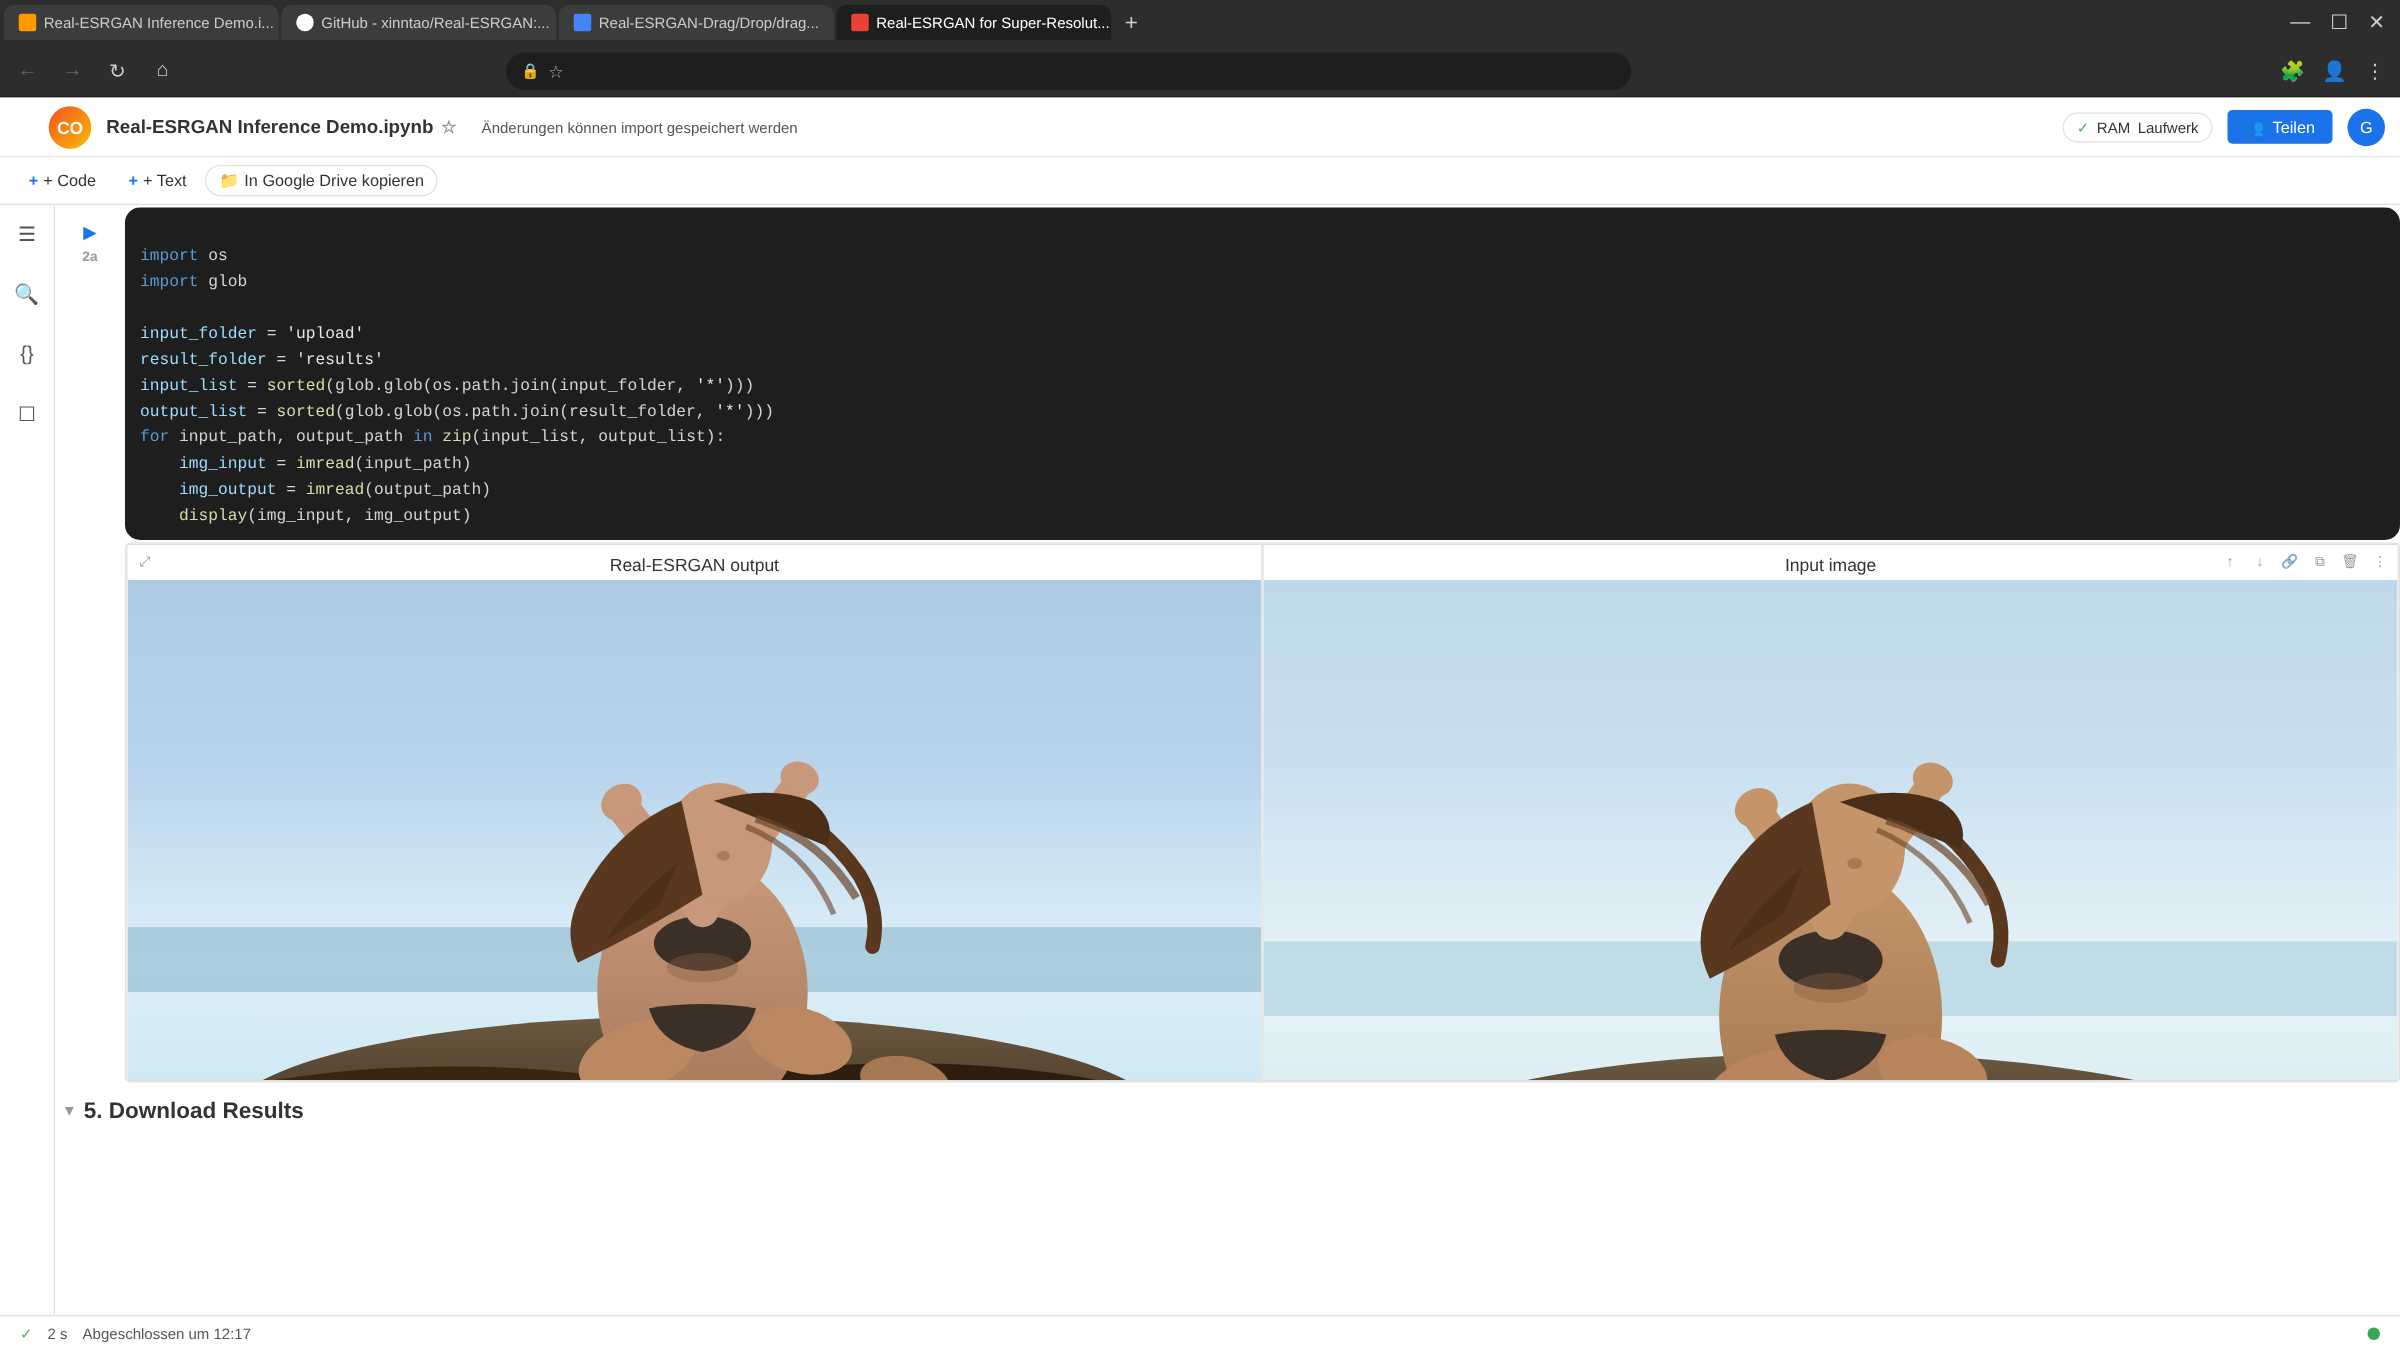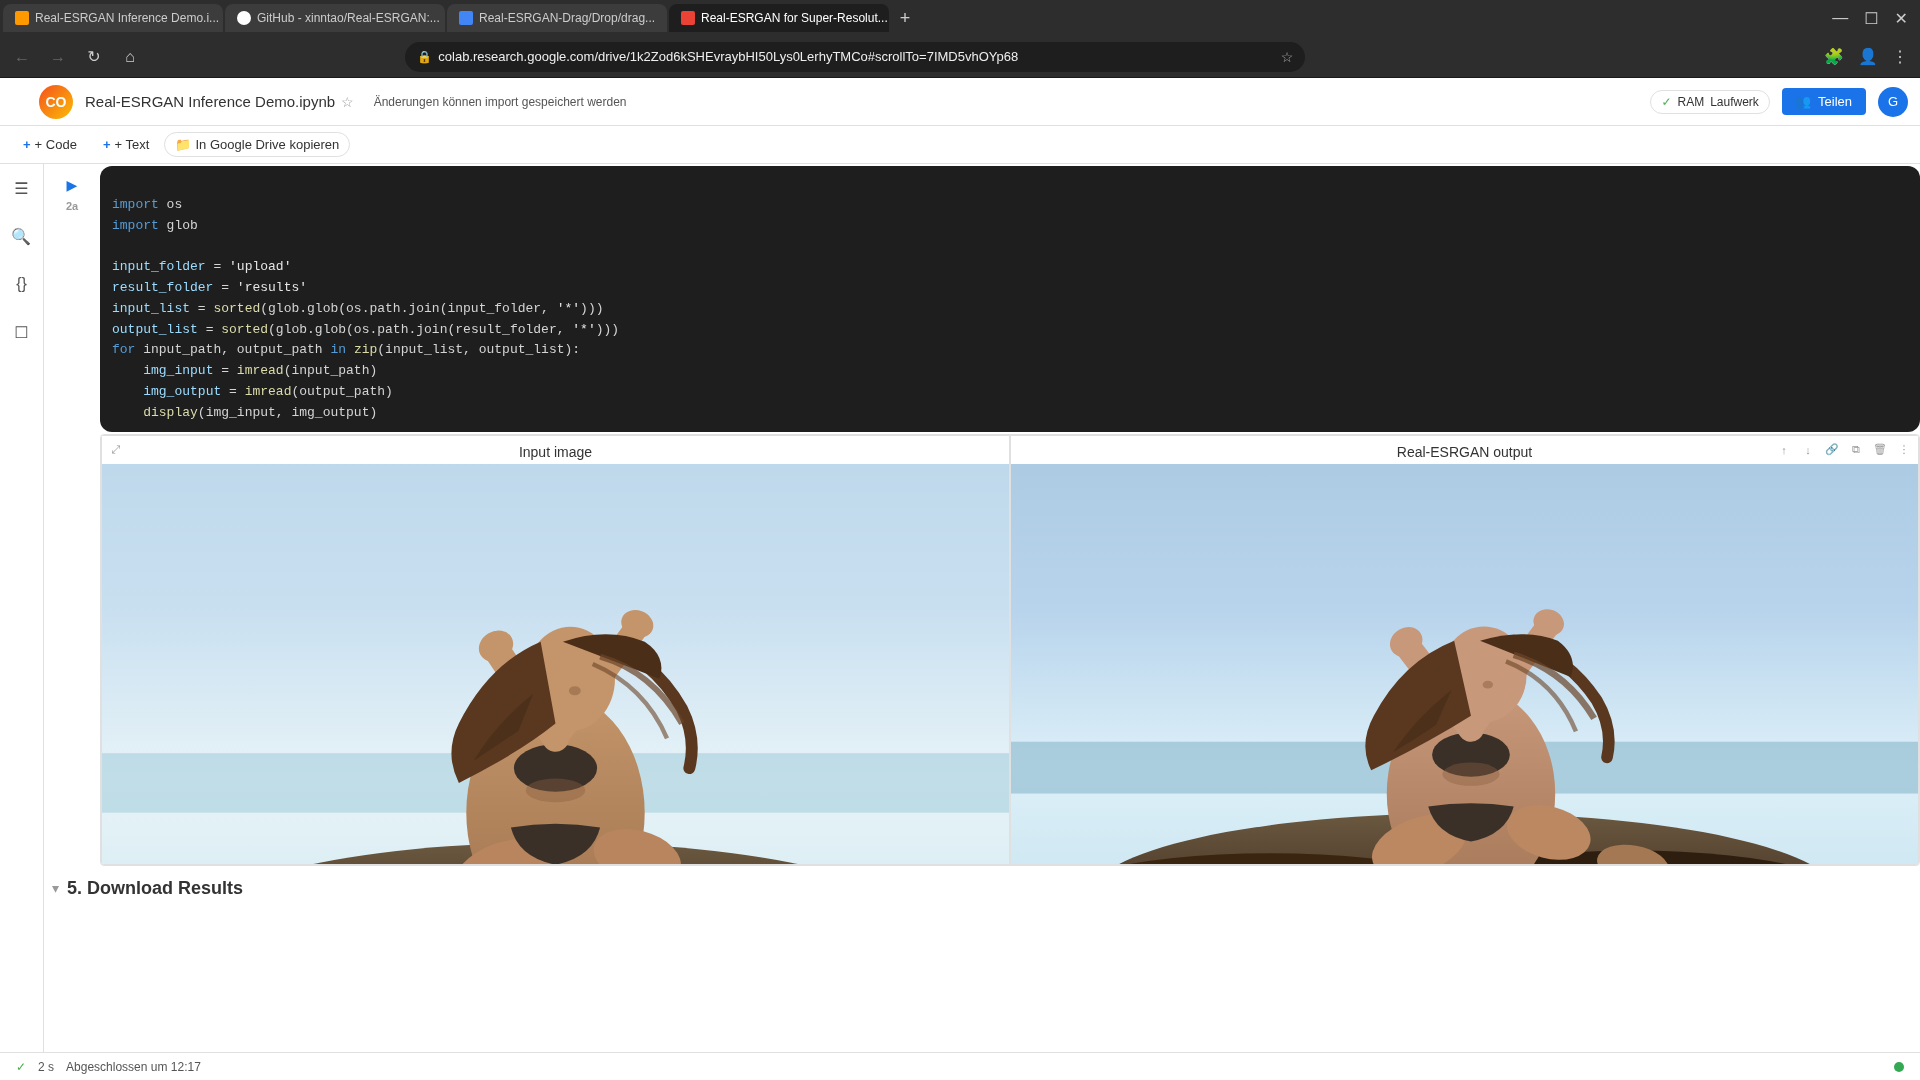--- a/index.html
+++ b/index.html
@@ -137,24 +137,25 @@
       background: linear-gradient(135deg, #f4511e 0%, #fbbc04 100%);
       display: flex; align-items: center; justify-content: center;
       color: #fff;
       font-weight: bold;
       font-size: 14px;
       flex-shrink: 0;
       margin-left: 27px;
     }
     .colab-notebook-title {
       display: flex;
-      align-items: flex-end;
+      align-items: flex-start;
       gap: 6px;
       font-size: 15px;
       color: #333;
+      font-weight: bold;
     }
     .colab-notebook-title .star { color: #999; font-size: 14px; cursor: pointer; }
     .colab-menu {
       display: flex;
       align-items: center;
       margin-left: 16px;
     }
     .colab-menu-item {
       padding: 6px 10px;
       font-size: 13px;
@@ -432,21 +433,20 @@
     </div>
   </div>
 
   <div class="address-bar">
     <div class="nav-btn disabled">←</div>
     <div class="nav-btn disabled">→</div>
     <div class="nav-btn">↻</div>
     <div class="nav-btn">⌂</div>
     <div class="address-input-wrap">
       <span class="lock-icon">🔒</span>
-      <span class="address-text">colab.research.google.com/drive/1k2Zod6kSHEvraybHI50Lys0LerhyTMCo#scrollTo=7IMD5vhOYp68</span>
       <div class="address-icons">
         <span>☆</span>
       </div>
     </div>
     <div class="browser-actions">
       <span>🧩</span>
       <span>👤</span>
       <span>⋮</span>
     </div>
   </div>
@@ -526,89 +526,20 @@
             <div class="output-toolbar">
               <div class="output-toolbar-btn">↑</div>
               <div class="output-toolbar-btn">↓</div>
               <div class="output-toolbar-btn">🔗</div>
               <div class="output-toolbar-btn">⧉</div>
               <div class="output-toolbar-btn">🗑</div>
               <div class="output-toolbar-btn">⋮</div>
             </div>
 
             <div class="output-image-row">
-              <div class="output-image-section">
-                <div class="output-image-title">Input image</div>
-                <div class="output-image-canvas">
-                  <svg width="100%" height="400" viewBox="0 0 610 400" preserveAspectRatio="xMidYMid slice">
-
-                    <defs>
-                      <linearGradient id="skyGrad1" x1="0" y1="0" x2="0" y2="1">
-                        <stop offset="0%" stop-color="#b8d4e8"></stop>
-                        <stop offset="40%" stop-color="#c8dff0"></stop>
-                        <stop offset="70%" stop-color="#e8f4f8"></stop>
-                        <stop offset="100%" stop-color="#d0e8f0"></stop>
-                      </linearGradient>
-                      <linearGradient id="rockGrad1" x1="0" y1="0" x2="0" y2="1">
-                        <stop offset="0%" stop-color="#6b5840"></stop>
-                        <stop offset="50%" stop-color="#4a3828"></stop>
-                        <stop offset="100%" stop-color="#2d1e0f"></stop>
-                      </linearGradient>
-                      <linearGradient id="skinGrad1" x1="0" y1="0" x2="0" y2="1">
-                        <stop offset="0%" stop-color="#c4956a"></stop>
-                        <stop offset="100%" stop-color="#a0744f"></stop>
-                      </linearGradient>
-                    </defs>
-
-                    <rect width="610" height="400" fill="url(#skyGrad1)"></rect>
-
-                    <rect y="260" width="610" height="40" fill="#9ac8d8" opacity="0.5"></rect>
-
-                    <ellipse cx="305" cy="380" rx="250" ry="60" fill="url(#rockGrad1)"></ellipse>
-                    <ellipse cx="180" cy="395" rx="180" ry="50" fill="#3a2510"></ellipse>
-                    <ellipse cx="420" cy="390" rx="160" ry="45" fill="#2d1e0f"></ellipse>
-
-                    <ellipse cx="305" cy="300" rx="60" ry="80" fill="url(#skinGrad1)"></ellipse>
-
-                    <ellipse cx="270" cy="340" rx="35" ry="20" fill="#b8855e" transform="rotate(-20,270,340)"></ellipse>
-                    <ellipse cx="360" cy="330" rx="30" ry="18" fill="#b8855e" transform="rotate(15,360,330)"></ellipse>
-
-                    <ellipse cx="420" cy="355" rx="25" ry="14" fill="#a07448" transform="rotate(10,420,355)"></ellipse>
-
-                    <ellipse cx="305" cy="270" rx="28" ry="16" fill="#3a3028"></ellipse>
-
-                    <line x1="305" y1="250" x2="265" y2="190" stroke="#c4956a" stroke-width="18" stroke-linecap="round"></line>
-                    <line x1="305" y1="250" x2="360" y2="175" stroke="#c4956a" stroke-width="16" stroke-linecap="round"></line>
-
-                    <ellipse cx="265" cy="188" rx="12" ry="10" fill="#c4956a" transform="rotate(-30,265,188)"></ellipse>
-                    <ellipse cx="360" cy="173" rx="11" ry="9" fill="#c4956a" transform="rotate(20,360,173)"></ellipse>
-
-                    <ellipse cx="315" cy="210" rx="30" ry="35" fill="#c4956a"></ellipse>
-
-                    <path d="M295 185 Q260 200 240 240 Q230 260 240 280 Q280 260 305 240" fill="#5a3820"></path>
-                    <path d="M335 185 Q370 195 390 230 Q400 250 395 270" stroke="#5a3820" stroke-width="8" fill="none" stroke-linecap="round"></path>
-                    <path d="M310 185 Q340 175 365 185 Q380 195 375 210" fill="#4a2e18"></path>
-
-                    <ellipse cx="318" cy="218" rx="4" ry="3" fill="#8a6040" opacity="0.5"></ellipse>
-
-                    <ellipse cx="305" cy="285" rx="20" ry="8" fill="#8a6040" opacity="0.4"></ellipse>
-
-                    <path d="M275 310 Q305 305 335 310 Q330 330 305 335 Q280 330 275 310Z" fill="#3a3028"></path>
-
-                    <path d="M290 220 Q265 240 250 265 Q265 255 280 245" fill="#4a2e18" opacity="0.8"></path>
-
-                    <path d="M335 195 Q370 205 390 240" stroke="#6b4428" stroke-width="4" fill="none" opacity="0.7"></path>
-                    <path d="M330 200 Q365 215 380 250" stroke="#6b4428" stroke-width="3" fill="none" opacity="0.6"></path>
-
-                    <path d="M100 370 Q180 350 280 360 Q360 365 450 355 Q520 350 580 360" stroke="#5a3820" stroke-width="2" fill="none" opacity="0.5"></path>
-
-                    <polygon points="425,490 425,520 432,513 437,525 442,523 437,511 446,511" fill="white" stroke="#333" stroke-width="1"></polygon>
-                  </svg>
-                </div>
-              </div>
               <div class="output-image-section">
                 <div class="output-image-title">Real-ESRGAN output</div>
                 <div class="output-image-canvas">
                   <svg width="100%" height="400" viewBox="0 0 700 400" preserveAspectRatio="xMidYMid slice">
                     <defs>
                       <linearGradient id="skyGrad2" x1="0" y1="0" x2="0" y2="1">
                         <stop offset="0%" stop-color="#a8c8e0"></stop>
                         <stop offset="40%" stop-color="#b8d4ec"></stop>
                         <stop offset="70%" stop-color="#ddf0f8"></stop>
                         <stop offset="100%" stop-color="#c8e4f0"></stop>
@@ -664,20 +595,89 @@
 
                     <path d="M340 220 Q312 242 295 268 Q312 258 328 247" fill="#4a2e18" opacity="0.8"></path>
 
                     <path d="M388 193 Q428 205 450 242" stroke="#6b4428" stroke-width="5" fill="none" opacity="0.7"></path>
                     <path d="M382 198 Q420 213 436 252" stroke="#6b4428" stroke-width="3.5" fill="none" opacity="0.6"></path>
 
                     <path d="M120 372 Q210 352 330 362 Q420 368 520 357 Q600 352 670 362" stroke="#5a3820" stroke-width="2" fill="none" opacity="0.5"></path>
                   </svg>
                 </div>
               </div>
+              <div class="output-image-section">
+                <div class="output-image-title">Input image</div>
+                <div class="output-image-canvas">
+                  <svg width="100%" height="400" viewBox="0 0 610 400" preserveAspectRatio="xMidYMid slice">
+
+                    <defs>
+                      <linearGradient id="skyGrad1" x1="0" y1="0" x2="0" y2="1">
+                        <stop offset="0%" stop-color="#b8d4e8"></stop>
+                        <stop offset="40%" stop-color="#c8dff0"></stop>
+                        <stop offset="70%" stop-color="#e8f4f8"></stop>
+                        <stop offset="100%" stop-color="#d0e8f0"></stop>
+                      </linearGradient>
+                      <linearGradient id="rockGrad1" x1="0" y1="0" x2="0" y2="1">
+                        <stop offset="0%" stop-color="#6b5840"></stop>
+                        <stop offset="50%" stop-color="#4a3828"></stop>
+                        <stop offset="100%" stop-color="#2d1e0f"></stop>
+                      </linearGradient>
+                      <linearGradient id="skinGrad1" x1="0" y1="0" x2="0" y2="1">
+                        <stop offset="0%" stop-color="#c4956a"></stop>
+                        <stop offset="100%" stop-color="#a0744f"></stop>
+                      </linearGradient>
+                    </defs>
+
+                    <rect width="610" height="400" fill="url(#skyGrad1)"></rect>
+
+                    <rect y="260" width="610" height="40" fill="#9ac8d8" opacity="0.5"></rect>
+
+                    <ellipse cx="305" cy="380" rx="250" ry="60" fill="url(#rockGrad1)"></ellipse>
+                    <ellipse cx="180" cy="395" rx="180" ry="50" fill="#3a2510"></ellipse>
+                    <ellipse cx="420" cy="390" rx="160" ry="45" fill="#2d1e0f"></ellipse>
+
+                    <ellipse cx="305" cy="300" rx="60" ry="80" fill="url(#skinGrad1)"></ellipse>
+
+                    <ellipse cx="270" cy="340" rx="35" ry="20" fill="#b8855e" transform="rotate(-20,270,340)"></ellipse>
+                    <ellipse cx="360" cy="330" rx="30" ry="18" fill="#b8855e" transform="rotate(15,360,330)"></ellipse>
+
+                    <ellipse cx="420" cy="355" rx="25" ry="14" fill="#a07448" transform="rotate(10,420,355)"></ellipse>
+
+                    <ellipse cx="305" cy="270" rx="28" ry="16" fill="#3a3028"></ellipse>
+
+                    <line x1="305" y1="250" x2="265" y2="190" stroke="#c4956a" stroke-width="18" stroke-linecap="round"></line>
+                    <line x1="305" y1="250" x2="360" y2="175" stroke="#c4956a" stroke-width="16" stroke-linecap="round"></line>
+
+                    <ellipse cx="265" cy="188" rx="12" ry="10" fill="#c4956a" transform="rotate(-30,265,188)"></ellipse>
+                    <ellipse cx="360" cy="173" rx="11" ry="9" fill="#c4956a" transform="rotate(20,360,173)"></ellipse>
+
+                    <ellipse cx="315" cy="210" rx="30" ry="35" fill="#c4956a"></ellipse>
+
+                    <path d="M295 185 Q260 200 240 240 Q230 260 240 280 Q280 260 305 240" fill="#5a3820"></path>
+                    <path d="M335 185 Q370 195 390 230 Q400 250 395 270" stroke="#5a3820" stroke-width="8" fill="none" stroke-linecap="round"></path>
+                    <path d="M310 185 Q340 175 365 185 Q380 195 375 210" fill="#4a2e18"></path>
+
+                    <ellipse cx="318" cy="218" rx="4" ry="3" fill="#8a6040" opacity="0.5"></ellipse>
+
+                    <ellipse cx="305" cy="285" rx="20" ry="8" fill="#8a6040" opacity="0.4"></ellipse>
+
+                    <path d="M275 310 Q305 305 335 310 Q330 330 305 335 Q280 330 275 310Z" fill="#3a3028"></path>
+
+                    <path d="M290 220 Q265 240 250 265 Q265 255 280 245" fill="#4a2e18" opacity="0.8"></path>
+
+                    <path d="M335 195 Q370 205 390 240" stroke="#6b4428" stroke-width="4" fill="none" opacity="0.7"></path>
+                    <path d="M330 200 Q365 215 380 250" stroke="#6b4428" stroke-width="3" fill="none" opacity="0.6"></path>
+
+                    <path d="M100 370 Q180 350 280 360 Q360 365 450 355 Q520 350 580 360" stroke="#5a3820" stroke-width="2" fill="none" opacity="0.5"></path>
+
+                    <polygon points="425,490 425,520 432,513 437,525 442,523 437,511 446,511" fill="white" stroke="#333" stroke-width="1"></polygon>
+                  </svg>
+                </div>
+              </div>
             </div>
           </div>
         </div>
       </div>
 
       <div class="section-header">
         <span class="section-toggle">▾</span>
         <h2>5. Download Results</h2>
       </div>
 

